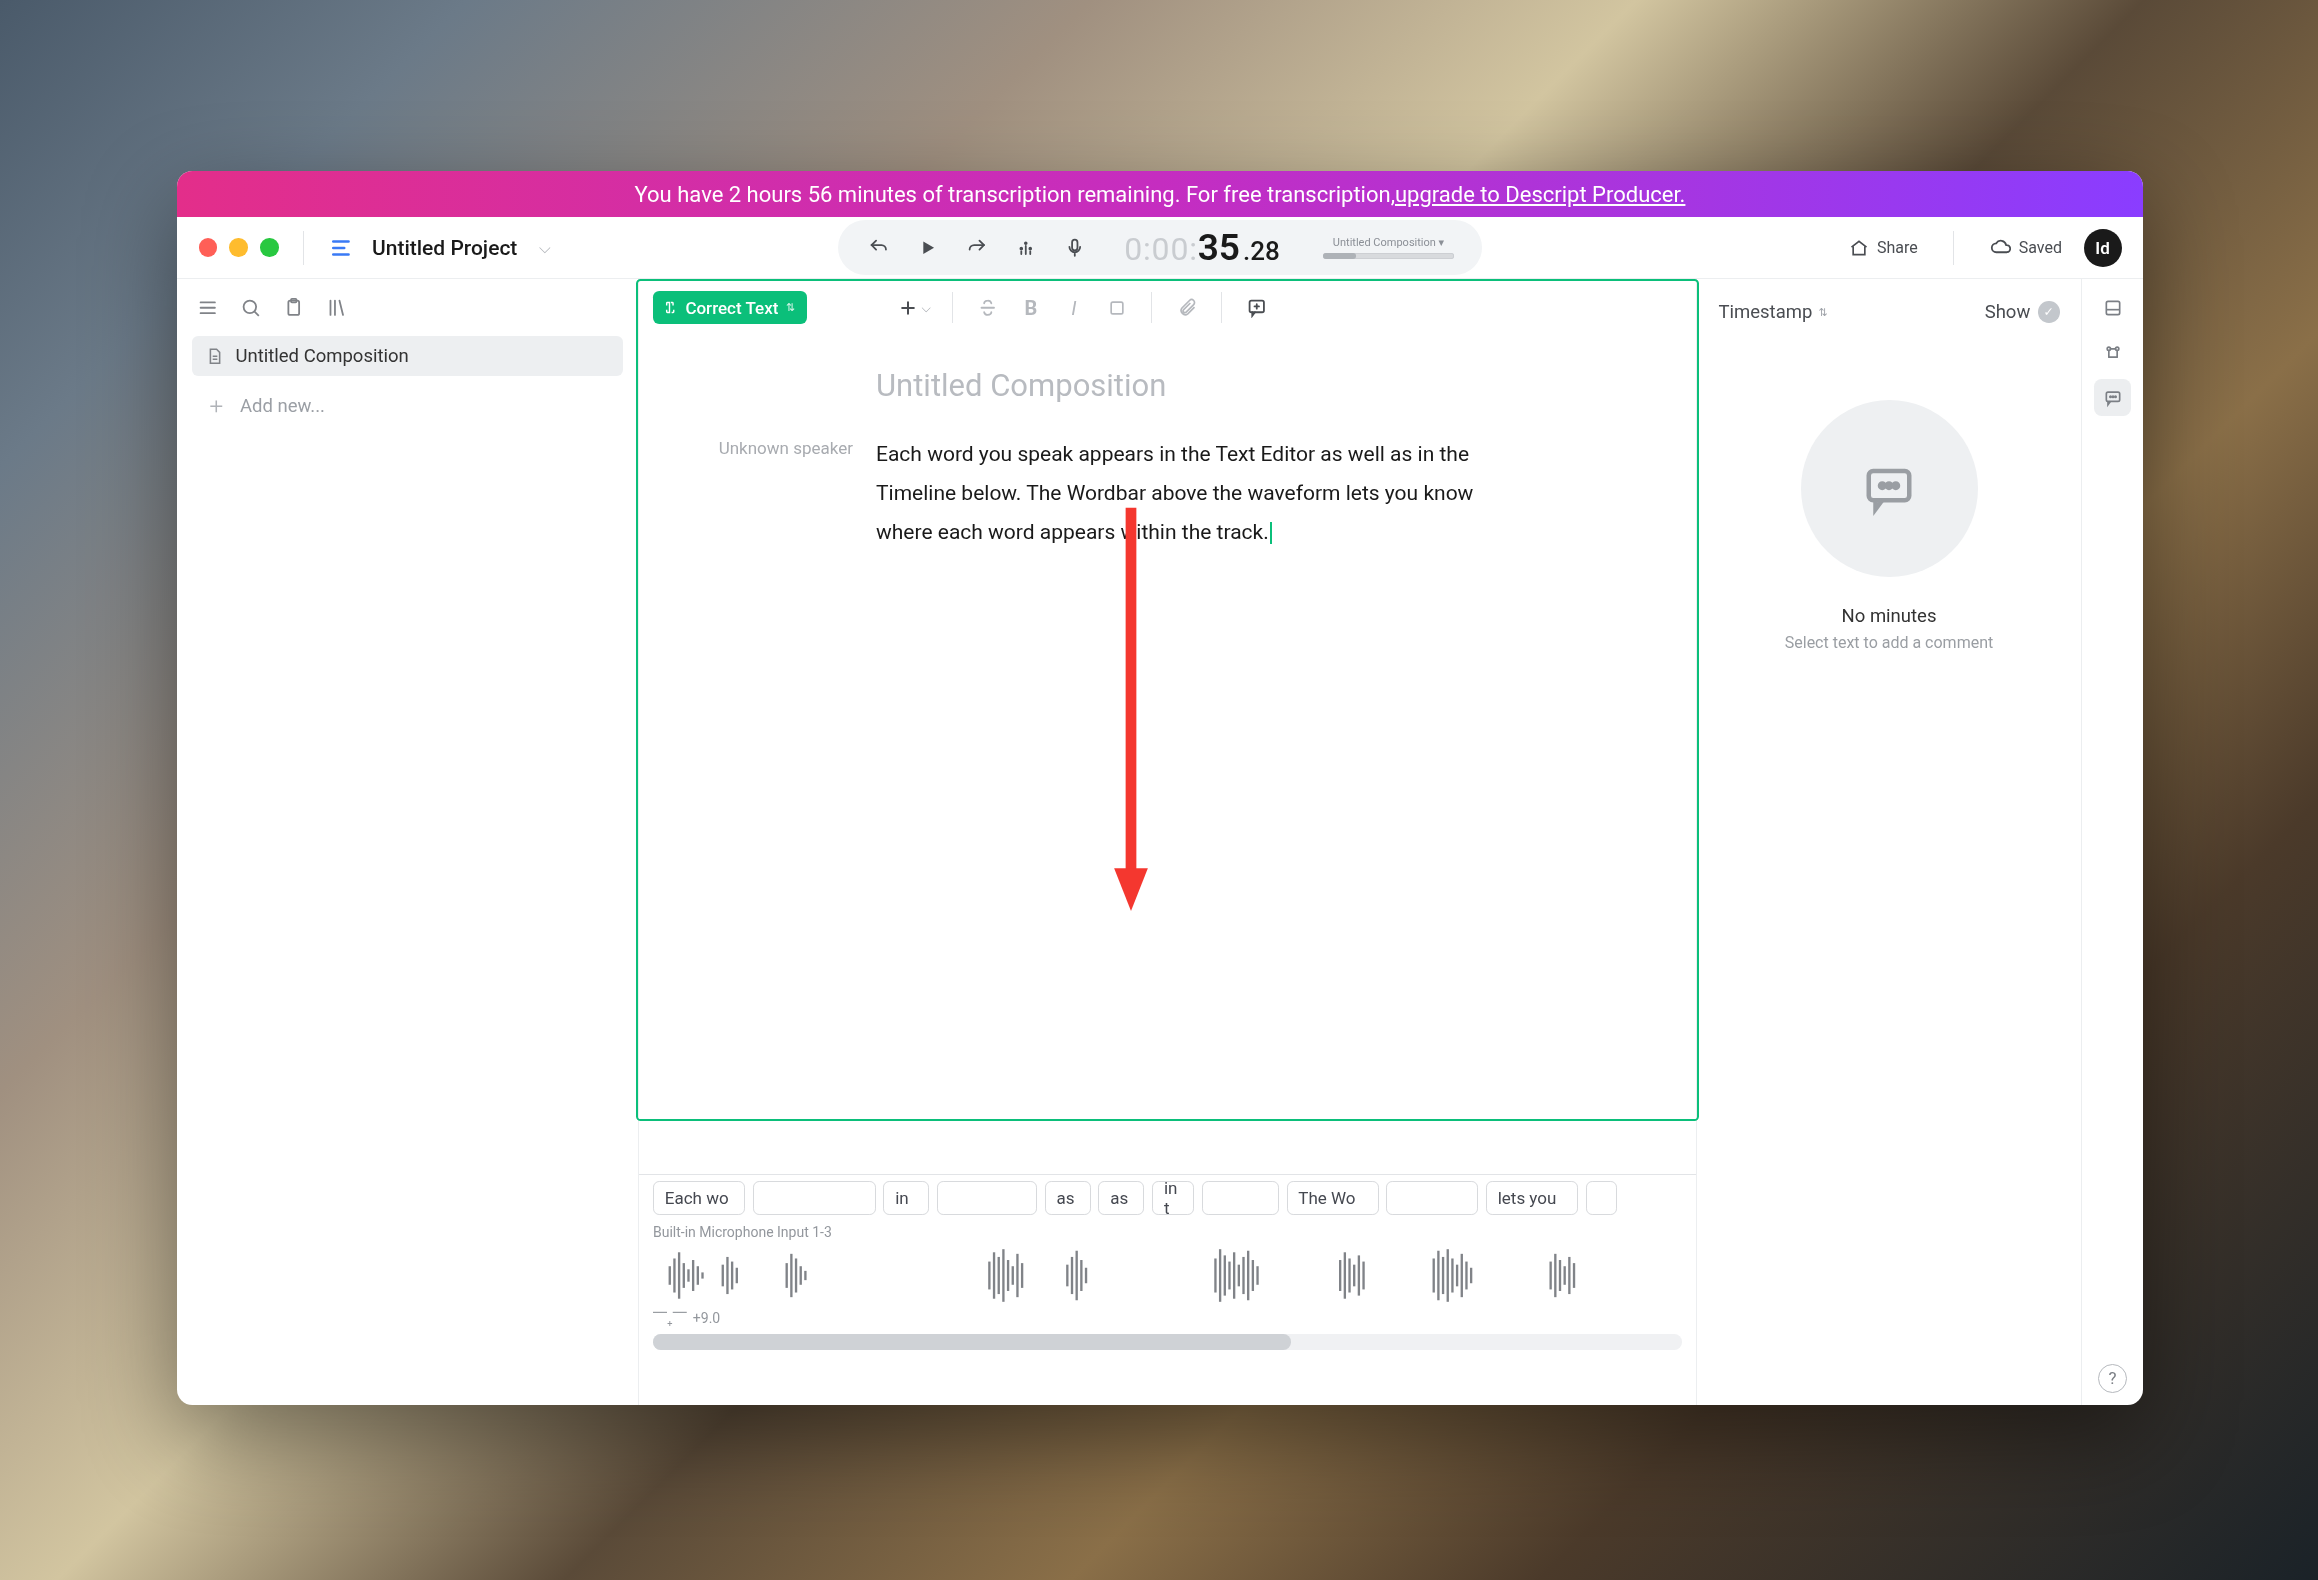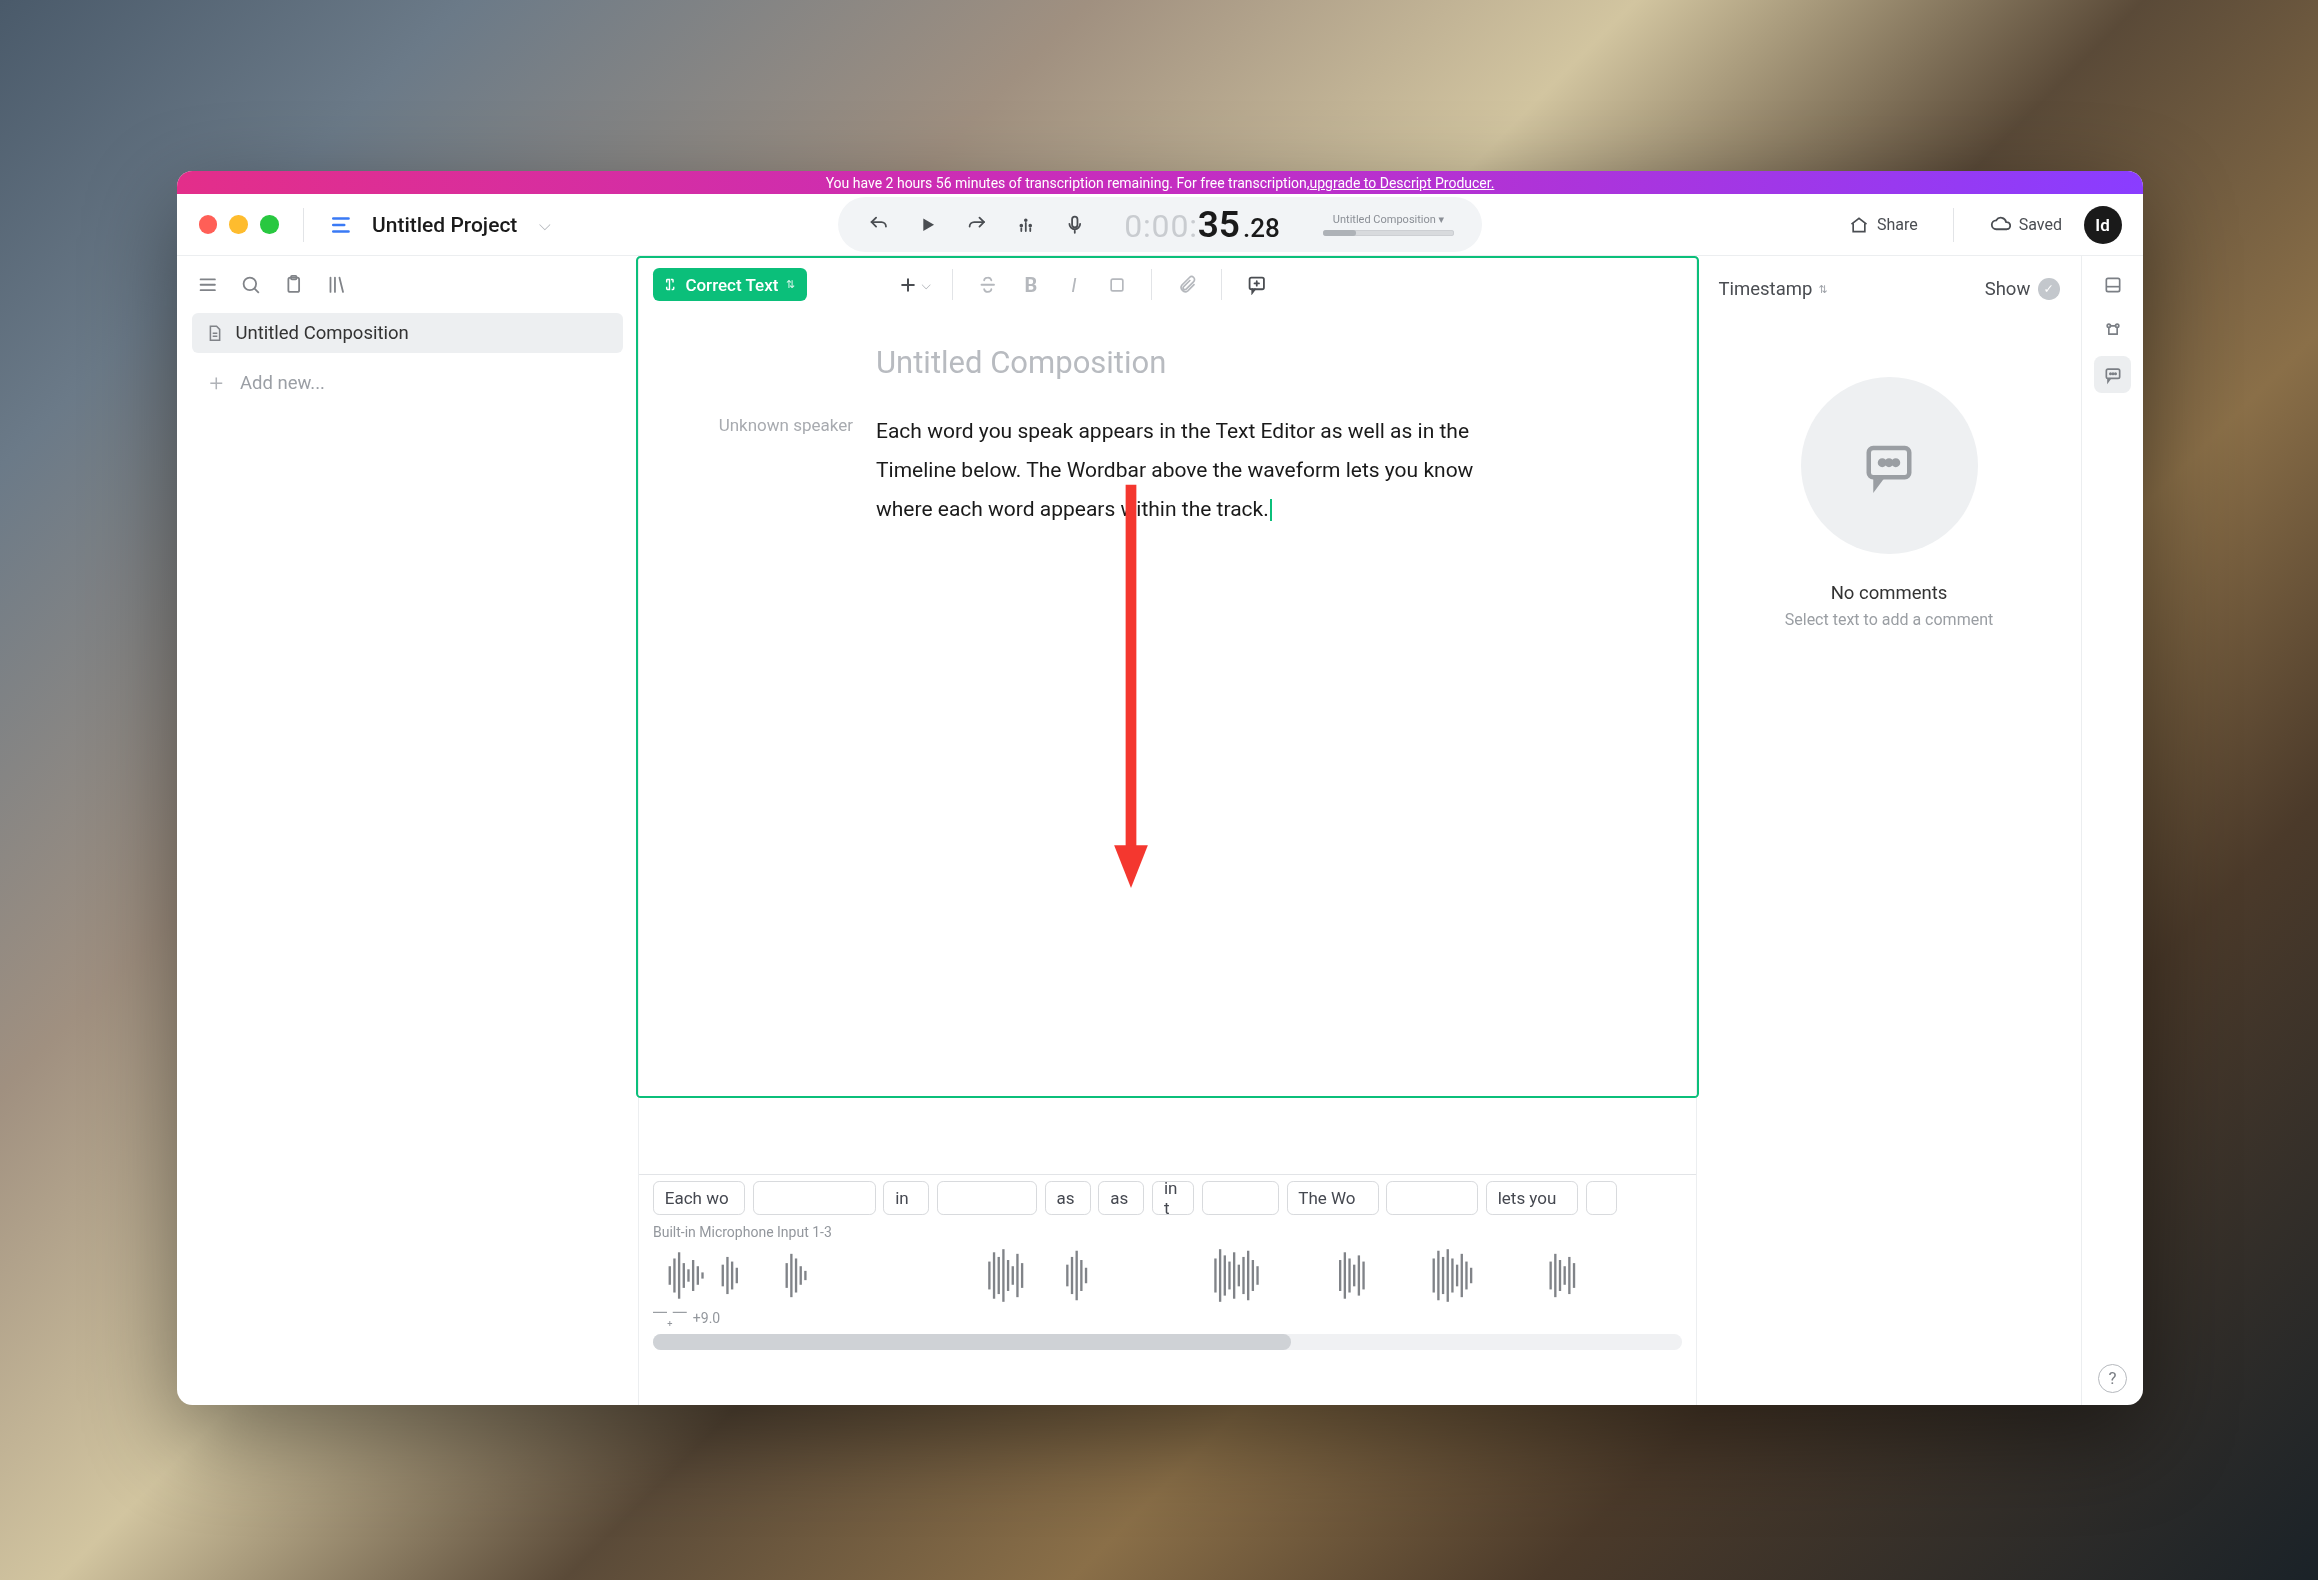--- a/index.html
+++ b/index.html
@@ -20,27 +20,27 @@
     background:#ffffff;
     border-radius:15.4px;
     box-shadow:0 31px 92px rgba(0,0,0,.45);
     overflow:hidden;
     display:flex;
     flex-direction:column;
   }
 
   
   .banner {
-    height:23px;
+    height:46px;
     background:linear-gradient(90deg,#e32e8a 0%,#c52dc0 50%,#8a3dff 100%);
     color:#fff;
     display:flex;
     align-items:center;
     justify-content:center;
-    font-size:14px;
+    font-size:22px;
   }
   .banner a { color:#fff; text-decoration:underline; }
 
   
   .titlebar {
     height:62px;
     display:flex;
     align-items:center;
     border-bottom:0.8px solid #eceef0;
     padding:0 21.5px;
@@ -522,21 +522,21 @@
       <div class="cp-body">
         <div class="cp-circle">
           <svg viewBox="0 0 24 24" fill="none" stroke="currentColor" stroke-width="2">
               <rect x="3" y="4" width="18" height="13" rx="2"></rect>
               <path d="M9 17l-3 4v-4"></path>
               <circle cx="9" cy="10.5" r="1" fill="currentColor"></circle>
               <circle cx="12" cy="10.5" r="1" fill="currentColor"></circle>
               <circle cx="15" cy="10.5" r="1" fill="currentColor"></circle>
             </svg>
         </div>
-        <div class="cp-t1">No comments</div>
+        <div class="cp-t1">No minutes</div>
         <div class="cp-t2">Select text to add a comment</div>
       </div>
     </div>
 
     <div class="rail">
       <div class="ric">
           <svg width="20" height="20" viewBox="0 0 24 24" stroke="currentColor" stroke-width="2" fill="none">
             <rect x="4" y="4" width="16" height="16" rx="2"></rect>
             <path d="M4 14h16"></path>
           </svg>

